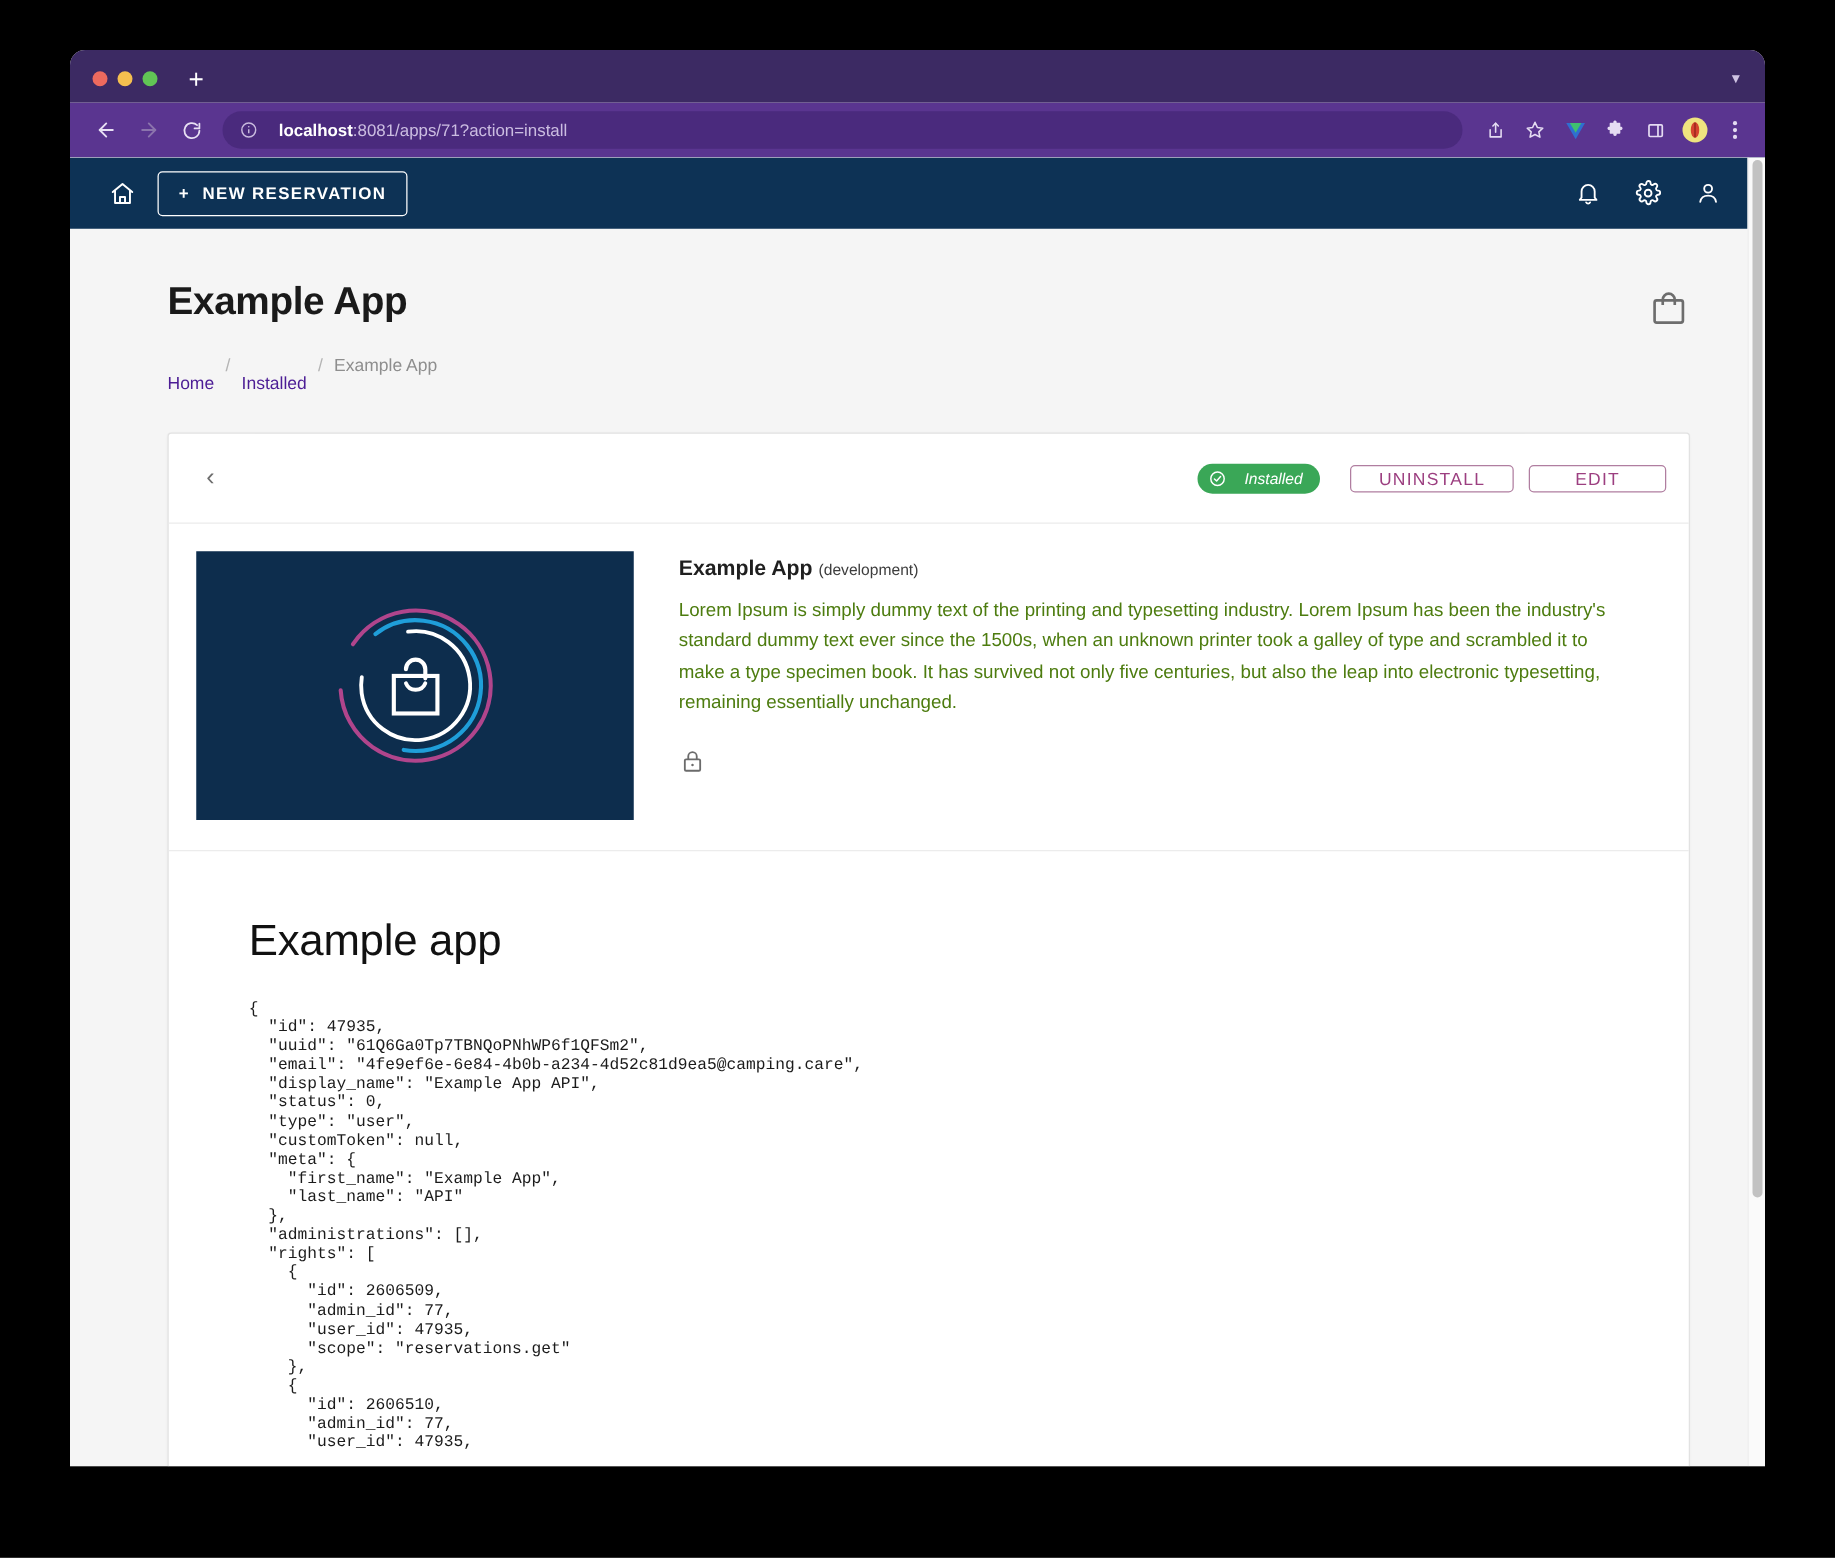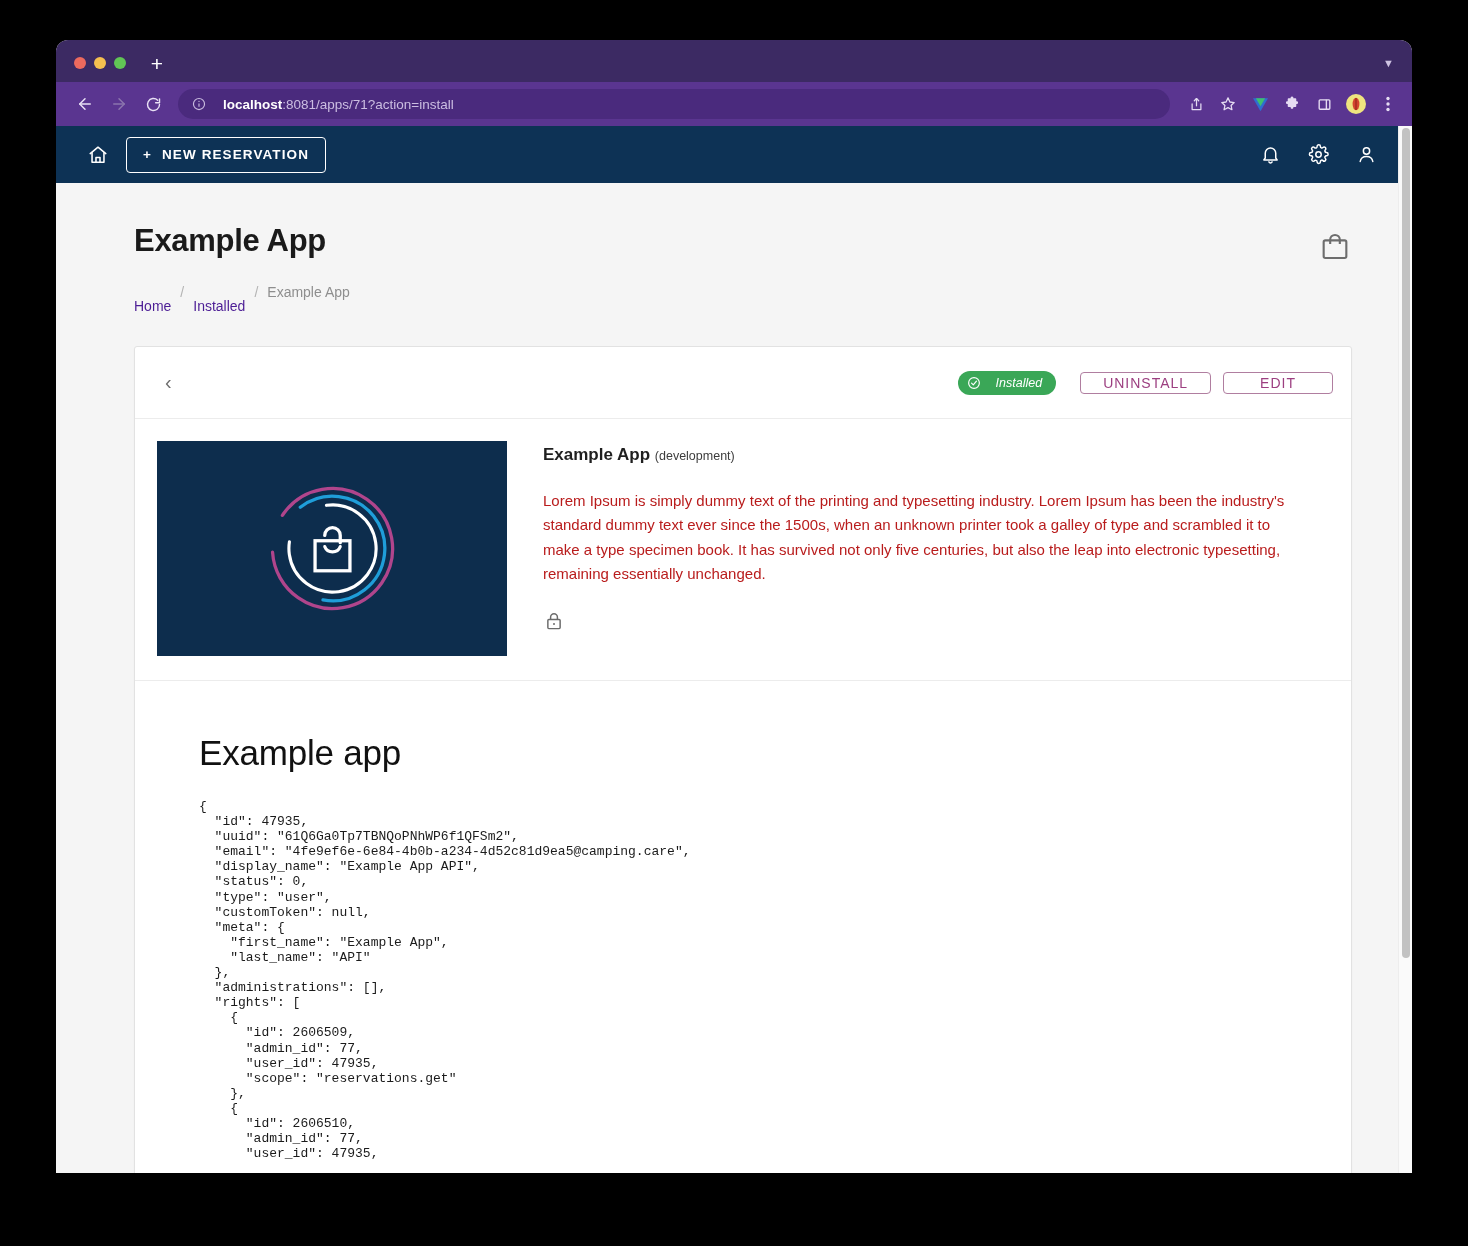--- a/index.html
+++ b/index.html
@@ -250,22 +250,22 @@
     width: 350px; height: 215px;
     background: #0d2d4d;
     flex: 0 0 auto;
     display: flex; align-items: center; justify-content: center;
   }
   .info { flex: 1 1 auto; padding-top: 4px; min-width: 0; }
   .info-title { font-size: 17px; font-weight: 700; color: #1f1f1f; }
   .info-title .env { font-size: 12.5px; font-weight: 400; color: #3d3d3d; }
   .info-sub { font-style: italic; font-size: 15px; color: #2b2b2b; margin-top: 8px; }
   .info-desc {
-    margin-top: 24px;
-    font-size: 15px; color: #b91c1c; line-height: 1.62;
+    margin-top: 12px;
+    font-size: 15px; color: #4d7c0f; line-height: 1.62;
     max-width: 745px;
   }
   .lock-row { margin-top: 24px; color: #6b6b6b; }
 
   
   .readme { padding: 52px 60px 40px 64px; }
   .readme h1 {
     font-size: 35px; font-weight: 400; color: #111;
     letter-spacing: -.2px;
   }

